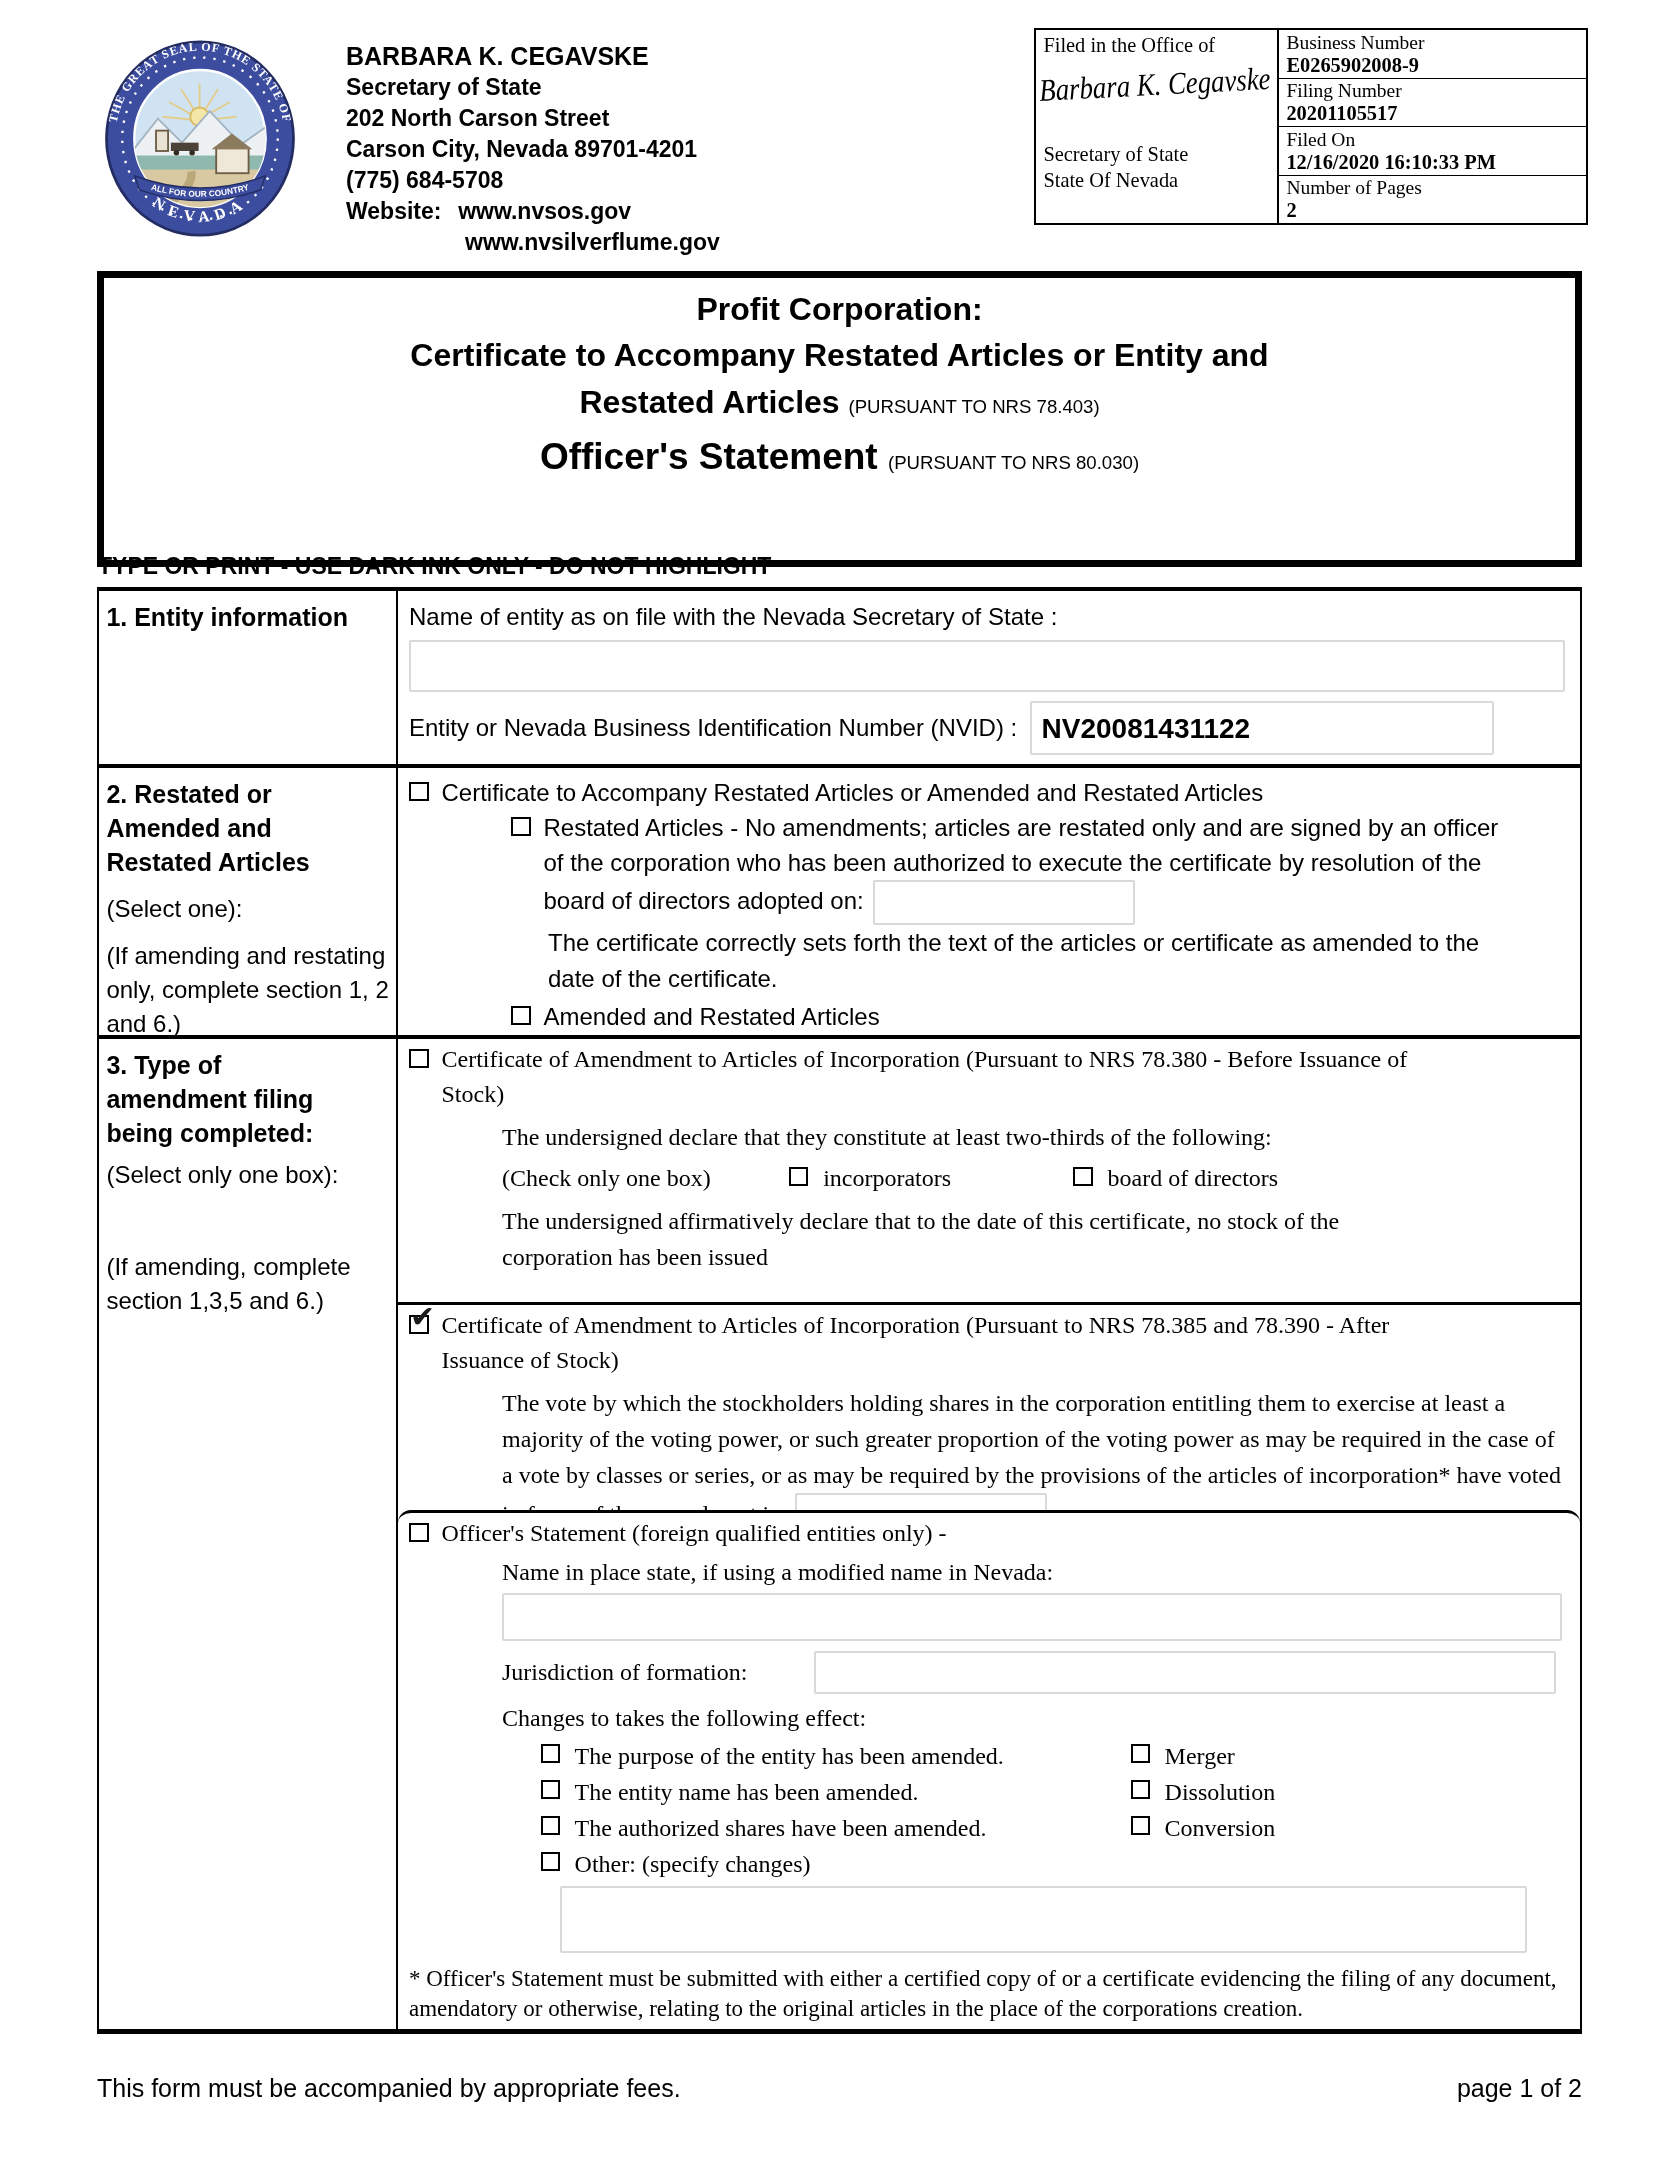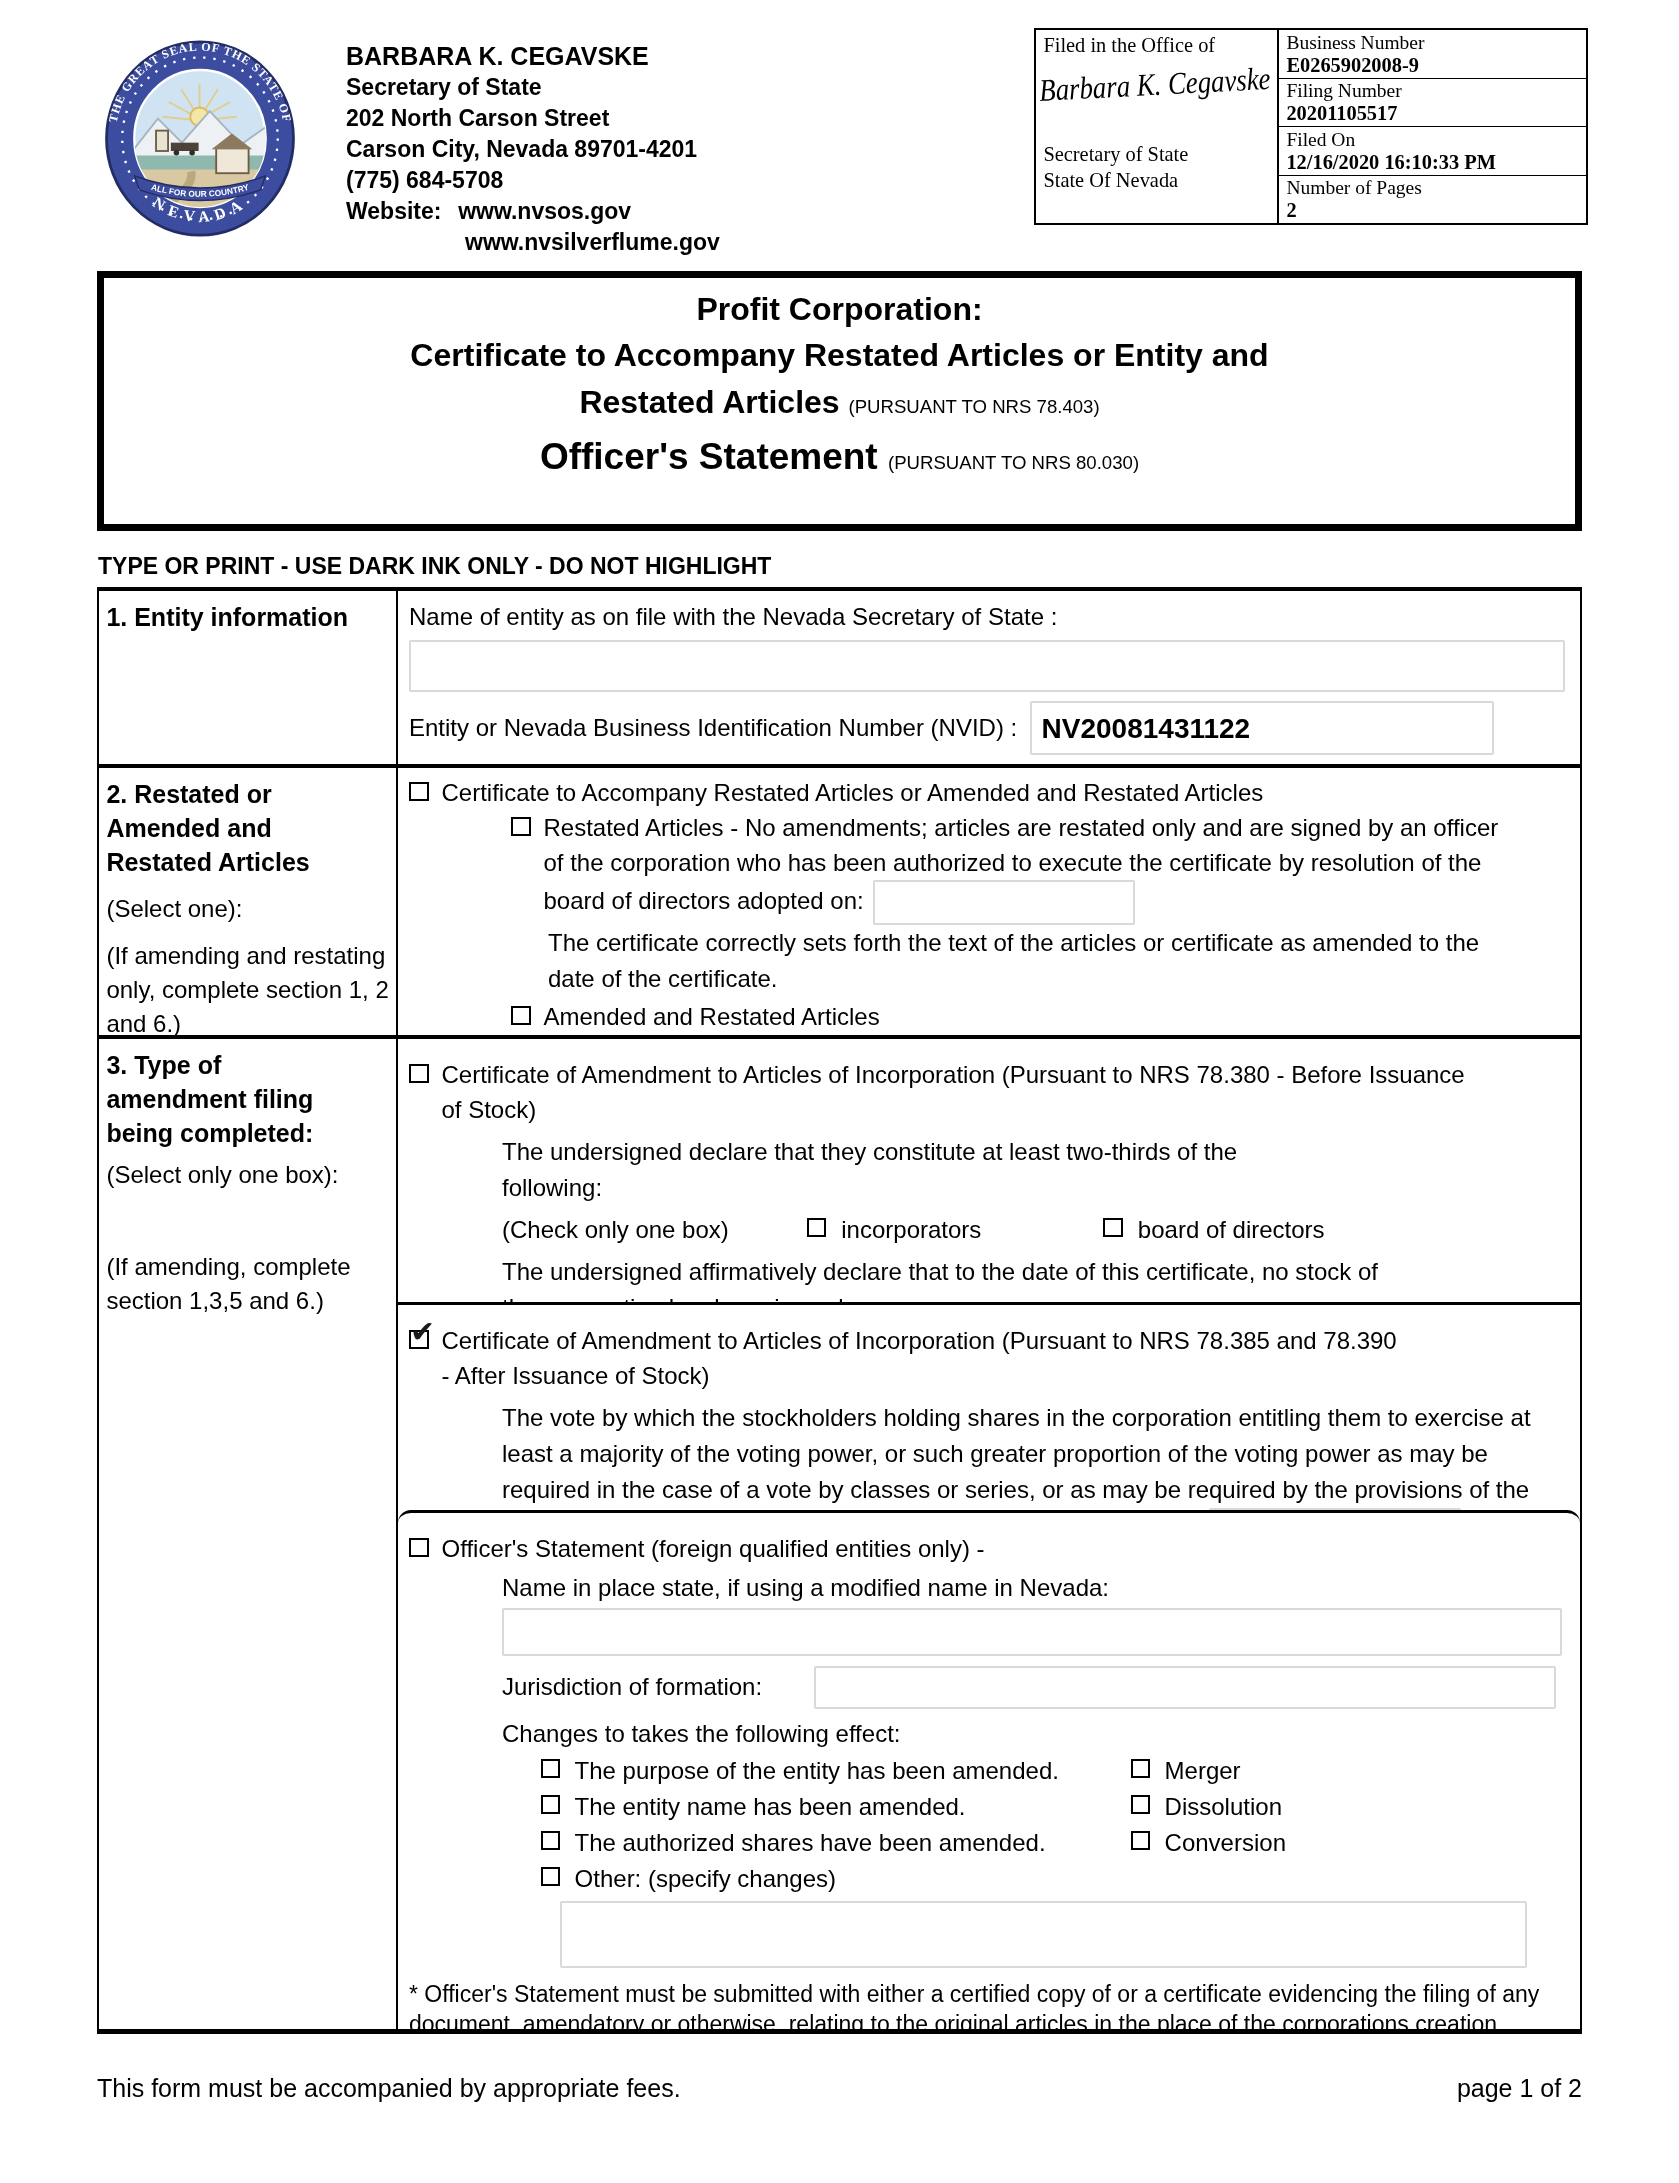--- a/index.html
+++ b/index.html
@@ -19,21 +19,21 @@
   .fb-left { width:243px; border-right:2.8px solid #000; position:relative; padding:3.7px 7.4px; font-size:20.4px; }
   .fb-sig { position:absolute; left:1.9px; top:26px; }
   .fb-secr { position:absolute; left:7.4px; bottom:30px; line-height:26px; }
   .fb-right { flex:1; display:flex; flex-direction:column; }
   .fb-row { flex:1; border-bottom:1.9px solid #000; padding:0.9px 7.4px 1.9px; overflow:hidden; }
   .fb-row:last-child { border-bottom:none; }
   .fb-label { font-size:19.5px; line-height:23px; }
   .fb-value { font-size:20.4px; font-weight:bold; line-height:23px; }
 
   
-  .titlebox { position:absolute; left:97px; top:271px; width:1485px; height:260px; border:7.4px solid #000; text-align:center; padding-top:9.3px; }
+  .titlebox { position:absolute; left:97px; top:271px; width:1485px; height:296px; border:7.4px solid #000; text-align:center; padding-top:9.3px; }
   .t-sub { font-size:18.6px; font-weight:normal; }
   .t1 { font-size:32px; font-weight:bold; line-height:45px; }
   .t2 { font-size:39px; font-weight:bold; line-height:50px; }
   .t3 { font-size:32px; font-weight:bold; line-height:46px; }
   .t4 { font-size:32px; font-weight:bold; line-height:48px; }
   .t5 { font-size:37px; font-weight:bold; line-height:52px; }
 
   .instruction { position:absolute; left:98px; top:553px; font-size:23px; font-weight:bold; }
 
   
@@ -59,21 +59,21 @@
   .cbrow { display:flex; gap:13px; font-size:24px; line-height:35px; align-items:flex-start; }
   .cb { width:19.5px; height:19.5px; border:2.8px solid #000; background:#fff; flex:none; margin-top:6.5px; position:relative; }
   .cb .tick { position:absolute; left:-0.9px; top:-15px; font-size:30px; line-height:30px; color:#1a1a1a; }
   .lvl2 { margin-left:102px; }
   .cb2-text { max-width:955px; }
   .inline-input { display:inline-block; vertical-align:middle; margin-left:9.3px; }
   .adopted-input { width:262px; height:45px; }
   .para2 { margin-left:139px; max-width:937px; font-size:24px; line-height:36px; }
 
   .row3 { }
-  .sub { padding:18px 11px; overflow:hidden; }
+  .sub { padding:3px 11px; overflow:hidden;font-family:Liberation Serif, serif; }
   .sub + .sub { border-top:3.7px solid #000; }
   .sub-a { height:263px; }
   .sub-b { height:208px; }
   .sub-c { height:519px;border-radius:13px; }
   .inner { margin-left:93px; }
   .declare { max-width:807px; font-size:24px; line-height:36px; margin-top:7.4px; }
   .checkrow { display:flex; align-items:flex-start; font-size:24px; line-height:35px; margin-top:5.6px; }
   .checkrow .cb { margin-top:5.6px; }
   .gap1 { width:78px; flex:none; }
   .gapcb { width:15px; flex:none; }

